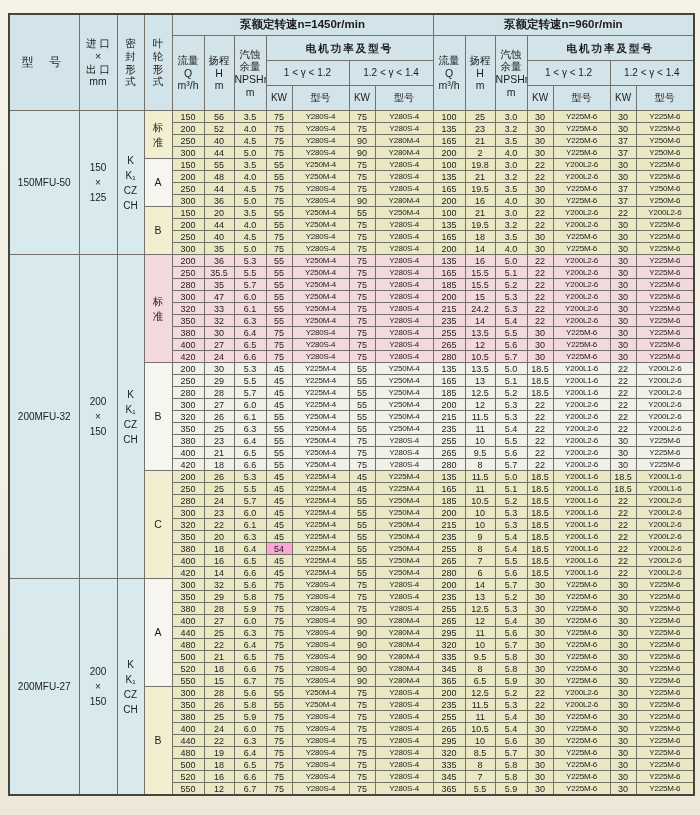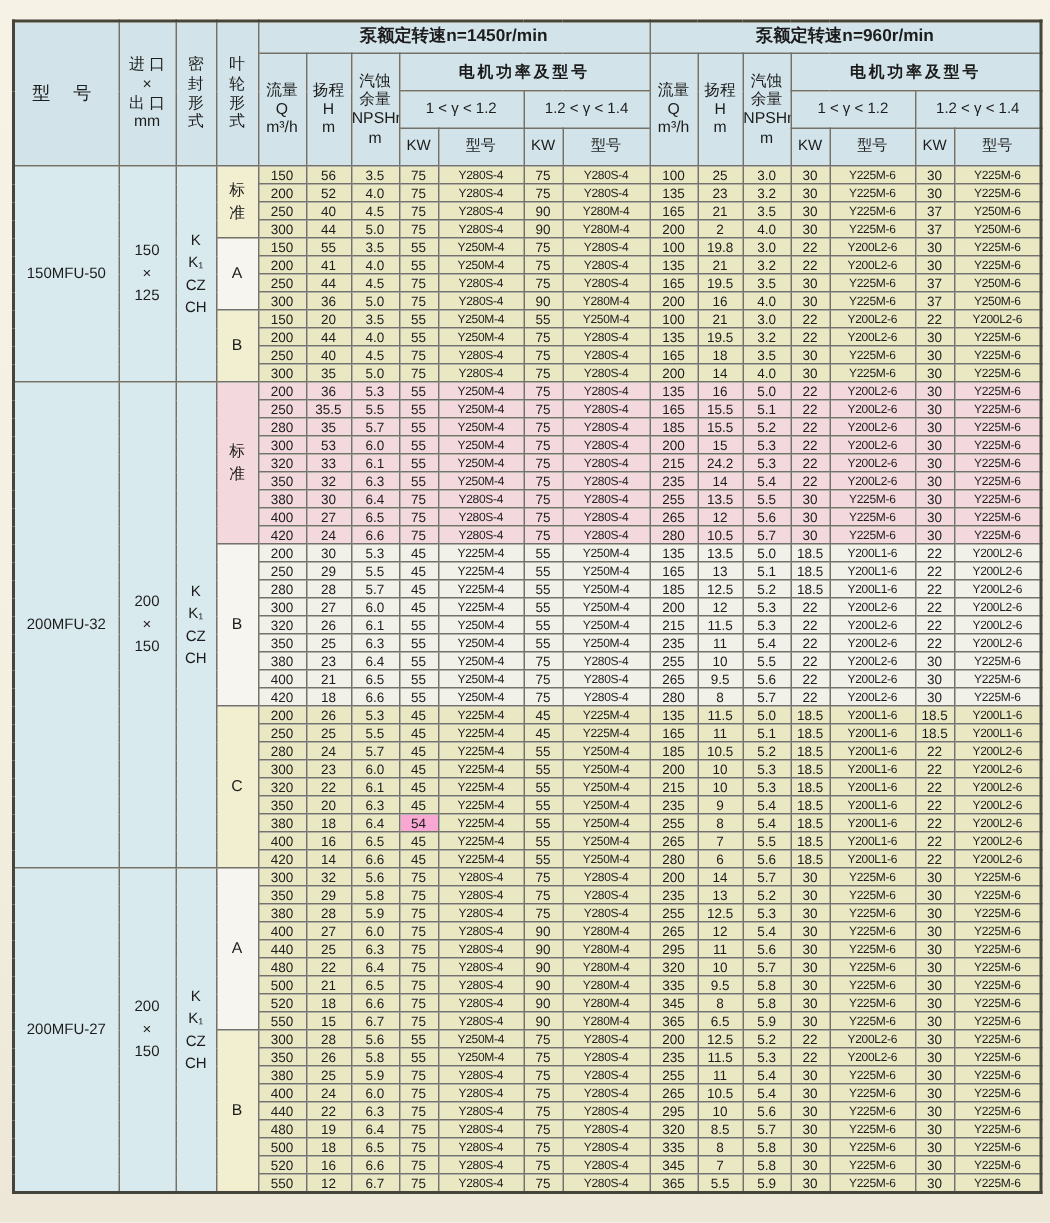--- a/index.html
+++ b/index.html
@@ -215,21 +215,21 @@
           <td class="num" style="background: rgb(234, 231, 195);">100</td>
           <td class="num" style="background: rgb(234, 231, 195);">19.8</td>
           <td class="num" style="background: rgb(234, 231, 195);">3.0</td>
           <td class="num" style="background: rgb(234, 231, 195);">22</td>
           <td class="model-col" style="background: rgb(234, 231, 195);">Y200L2-6</td>
           <td class="num" style="background: rgb(234, 231, 195);">30</td>
           <td class="model-col" style="background: rgb(234, 231, 195);">Y225M-6</td>
         </tr>
         <tr>
           <td class="num" style="background: rgb(234, 231, 195);">200</td>
-          <td class="num" style="background: rgb(234, 231, 195);">41</td>
+          <td class="num" style="background: rgb(234, 231, 195);">48</td>
           <td class="num" style="background: rgb(234, 231, 195);">4.0</td>
           <td class="num" style="background: rgb(234, 231, 195);">55</td>
           <td class="model-col" style="background: rgb(234, 231, 195);">Y250M-4</td>
           <td class="num" style="background: rgb(234, 231, 195);">75</td>
           <td class="model-col" style="background: rgb(234, 231, 195);">Y280S-4</td>
           <td class="num" style="background: rgb(234, 231, 195);">135</td>
           <td class="num" style="background: rgb(234, 231, 195);">21</td>
           <td class="num" style="background: rgb(234, 231, 195);">3.2</td>
           <td class="num" style="background: rgb(234, 231, 195);">22</td>
           <td class="model-col" style="background: rgb(234, 231, 195);">Y200L2-6</td>
@@ -386,21 +386,21 @@
           <td class="num" style="background: rgb(243, 216, 221);">185</td>
           <td class="num" style="background: rgb(243, 216, 221);">15.5</td>
           <td class="num" style="background: rgb(243, 216, 221);">5.2</td>
           <td class="num" style="background: rgb(243, 216, 221);">22</td>
           <td class="model-col" style="background: rgb(243, 216, 221);">Y200L2-6</td>
           <td class="num" style="background: rgb(243, 216, 221);">30</td>
           <td class="model-col" style="background: rgb(243, 216, 221);">Y225M-6</td>
         </tr>
         <tr>
           <td class="num" style="background: rgb(243, 216, 221);">300</td>
-          <td class="num" style="background: rgb(243, 216, 221);">53</td>
+          <td class="num" style="background: rgb(243, 216, 221);">47</td>
           <td class="num" style="background: rgb(243, 216, 221);">6.0</td>
           <td class="num" style="background: rgb(243, 216, 221);">55</td>
           <td class="model-col" style="background: rgb(243, 216, 221);">Y250M-4</td>
           <td class="num" style="background: rgb(243, 216, 221);">75</td>
           <td class="model-col" style="background: rgb(243, 216, 221);">Y280S-4</td>
           <td class="num" style="background: rgb(243, 216, 221);">200</td>
           <td class="num" style="background: rgb(243, 216, 221);">15</td>
           <td class="num" style="background: rgb(243, 216, 221);">5.3</td>
           <td class="num" style="background: rgb(243, 216, 221);">22</td>
           <td class="model-col" style="background: rgb(243, 216, 221);">Y200L2-6</td>

